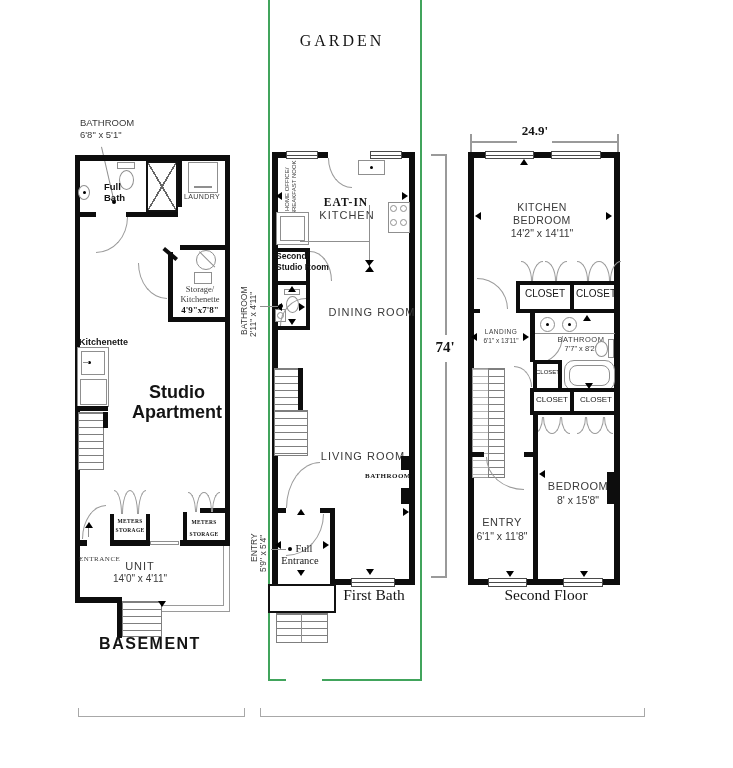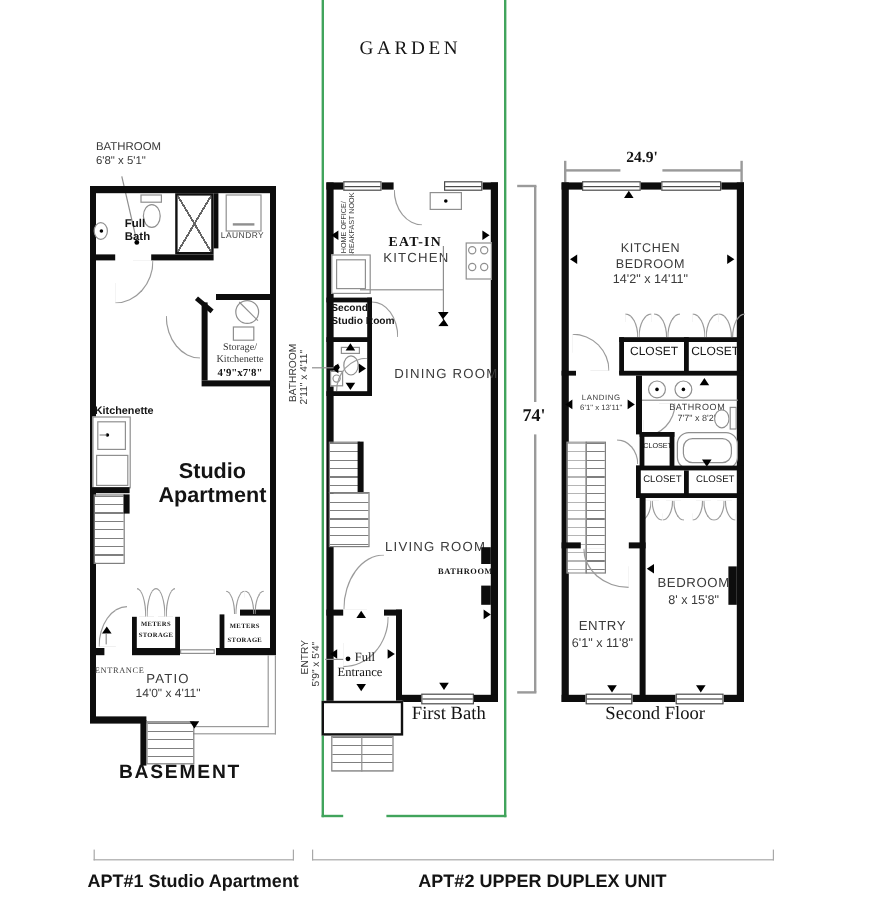--- a/index.html
+++ b/index.html
@@ -121,21 +121,21 @@
   <div class="line" style="left:88px;top:528px;width:1.2px;height:9px"></div>
   <div class="thin" style="left:150px;top:541px;width:29px;height:4px"></div>
   <div class="t serif" style="left:79px;top:555px;font-size:7px;letter-spacing:.5px">ENTRANCE</div>
 
   <div class="fence" style="left:152px;top:546px;width:78px;height:66px"></div>
   <div class="fence" style="left:152px;top:546px;width:72px;height:60px"></div>
   <div class="w" style="left:75px;top:597px;width:47px;height:6px"></div>
   <div class="w" style="left:117px;top:600px;width:5px;height:38px"></div>
   <div class="stairs" style="left:122px;top:601px;width:40px;height:36px"></div>
   <div class="tri tri-d" style="left:158px;top:601px"></div>
-  <div class="t c" style="left:140px;top:560px;font-size:11px;letter-spacing:1px">PATIO</div>
+  <div class="t c" style="left:140px;top:560px;font-size:11px;letter-spacing:1px">UNIT</div>
   <div class="t c" style="left:140px;top:573px;font-size:10px">14'0" x 4'11"</div>
 
   <div class="t b c dark" style="left:150px;top:635px;font-size:16px;letter-spacing:1.5px">BASEMENT</div>
 
   <div class="green" style="left:268px;top:0;width:2px;height:681px"></div>
   <div class="green" style="left:420px;top:0;width:2px;height:681px"></div>
   <div class="green" style="left:268px;top:679px;width:18px;height:2px"></div>
   <div class="green" style="left:322px;top:679px;width:100px;height:2px"></div>
   <div class="t serif c dark" style="left:342px;top:32px;font-size:16px;letter-spacing:3px">GARDEN</div>
 
@@ -338,16 +338,14 @@
   <div class="t c" style="left:502px;top:530px;font-size:10.5px">6'1" x 11'8"</div>
 
   <div class="t serif c dark" style="left:546px;top:586px;font-size:15.5px">Second Floor</div>
 
   <div class="dimline" style="left:78px;top:716px;width:167px;height:1.2px;background:#a8a8a8"></div>
   <div class="dimline" style="left:78px;top:708px;width:1.2px;height:9px;background:#a8a8a8"></div>
   <div class="dimline" style="left:244px;top:708px;width:1.2px;height:9px;background:#a8a8a8"></div>
   <div class="dimline" style="left:260px;top:716px;width:385px;height:1.2px;background:#a8a8a8"></div>
   <div class="dimline" style="left:260px;top:708px;width:1.2px;height:9px;background:#a8a8a8"></div>
   <div class="dimline" style="left:644px;top:708px;width:1.2px;height:9px;background:#a8a8a8"></div>
-  <div class="t b c dark" style="left:161px;top:726px;font-size:15px">APT#1  Studio Apartment</div>
-  <div class="t b c dark" style="left:452px;top:726px;font-size:15px">APT#2  UPPER DUPLEX UNIT</div>
 
 </div>
 
 </body></html>

